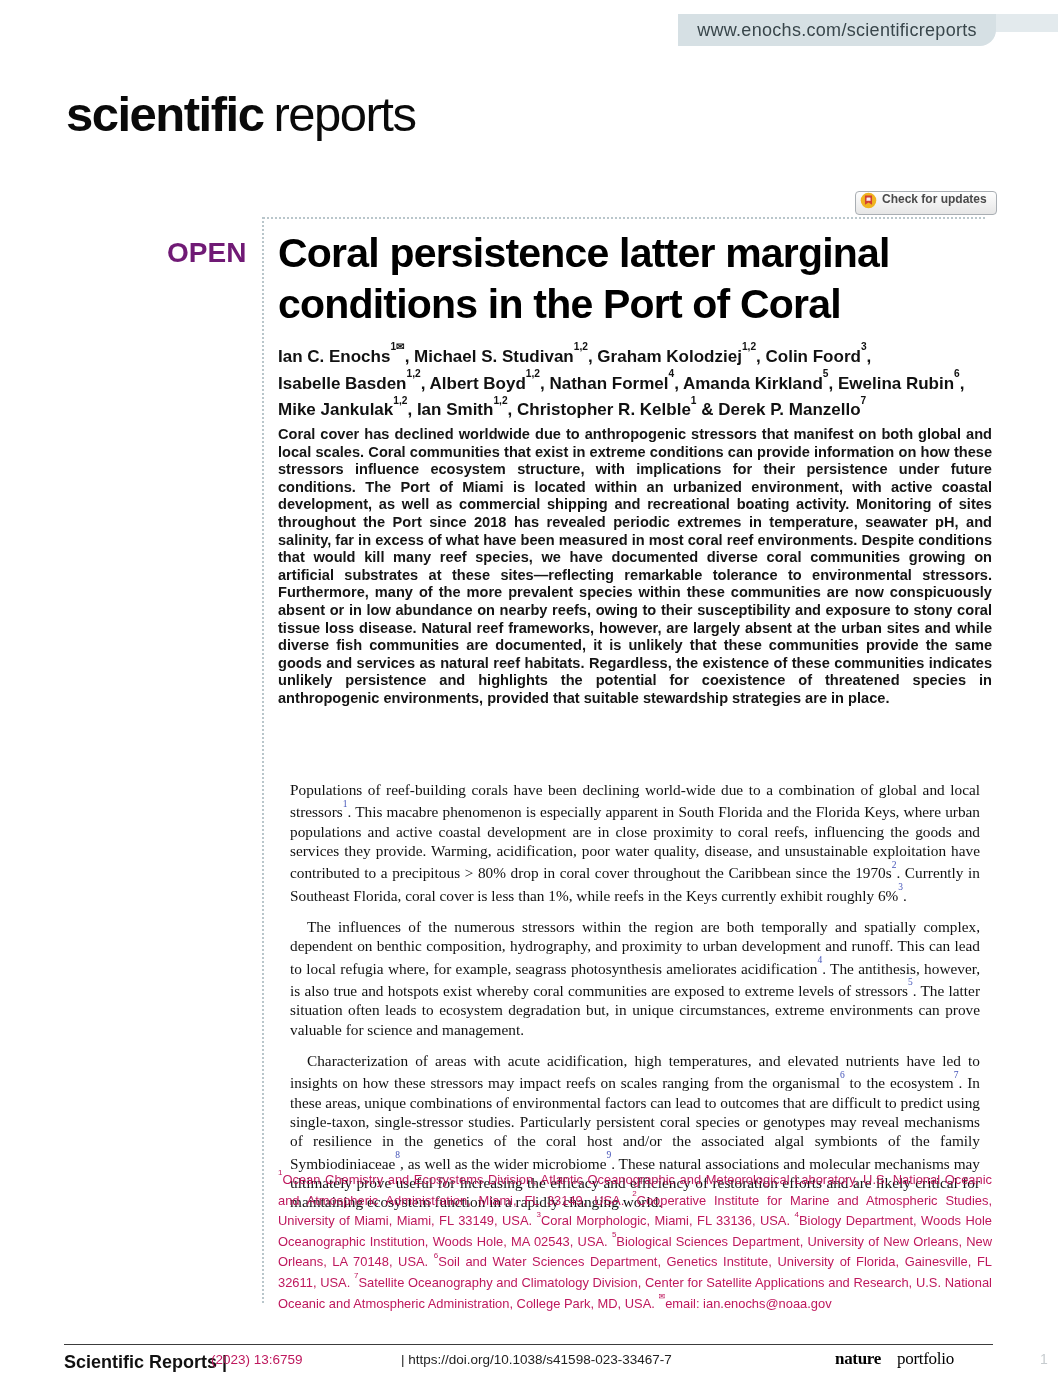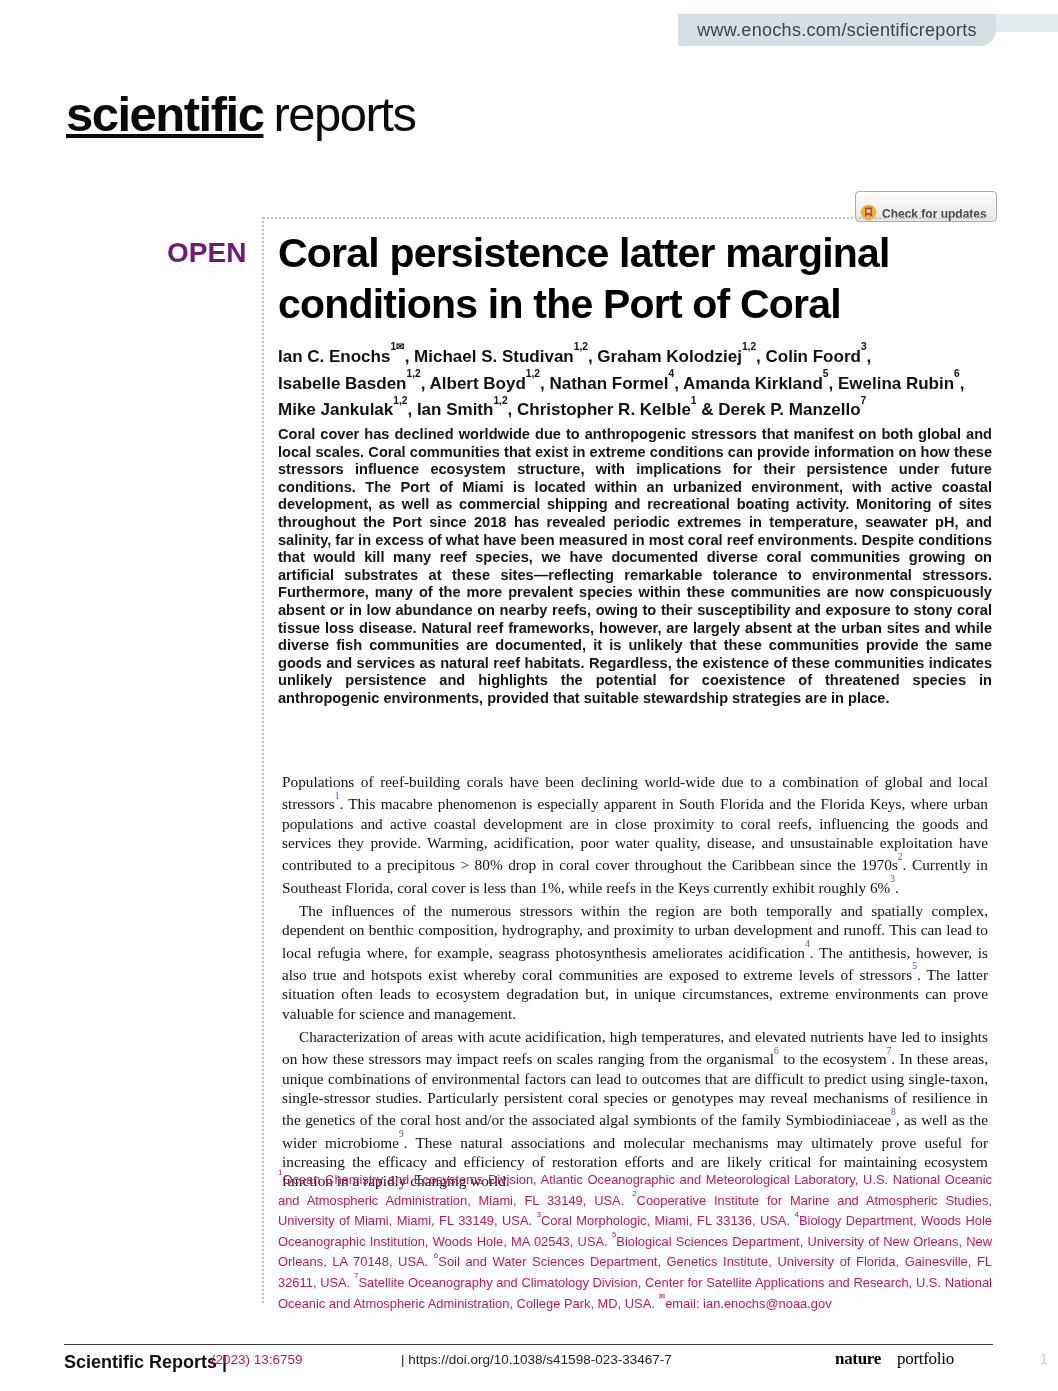--- a/index.html
+++ b/index.html
@@ -20,28 +20,28 @@
   
   .banner-tail{position:absolute;left:985px;top:14px;width:73px;height:18px;background:var(--banner-tail);}
   .banner{
     position:absolute;left:678px;top:14px;width:318px;height:32px;
     background:var(--banner-bg);border-bottom-right-radius:16px;
     display:flex;align-items:center;justify-content:center;
     font-size:18px;color:#39464b;letter-spacing:.3px;
   }
   
   .masthead{position:absolute;left:66px;top:86px;font-size:49px;letter-spacing:-1.5px;color:#0a0a0a;white-space:nowrap;}
-  .masthead .bold{font-weight:700;text-decoration:underline;}
+  .masthead .bold{font-weight:700;}
   .masthead .light{font-weight:400;margin-left:10px;}
   
   .badge{
-    position:absolute;left:855px;top:191px;height:31px;padding:0 9px 0 4px;
+    position:absolute;left:855px;top:191px;height:24px;padding:0 9px 0 4px;
     border:1px solid #a9aeb3;border-radius:4px;
     background:linear-gradient(#fefefe,#e6e6e6);
-    display:flex;align-items:flex-end;gap:5px;cursor:pointer;
+    display:flex;align-items:flex-start;gap:5px;cursor:pointer;
   }
   .badge svg{width:17px;height:17px;display:block;}
   .badge .badge-label{font-size:12px;font-weight:700;color:#4a4a4a;white-space:nowrap;}
   
   .dotted-h{position:absolute;left:263px;top:217px;width:722px;border-top:2px dotted var(--dotted);}
   .dotted-v{position:absolute;left:262px;top:217px;height:1086px;border-left:2px dotted var(--dotted);}
   
   .open-label{position:absolute;left:167px;top:237px;font-size:28px;font-weight:700;color:#701a75;}
   
   .title{
@@ -59,21 +59,21 @@
     position:absolute;left:278px;top:426px;width:714px;
     font-size:14.6px;font-weight:700;line-height:17.6px;
     text-align:justify;color:#151515;
   }
   
   .body-text{
     position:absolute;left:278px;top:768px;width:714px;
     font-family:"Liberation Serif",serif;font-size:15.3px;line-height:19.3px;
     text-align:justify;color:#111;
   }
-  .body-text p{margin:4px;}
+  .body-text p{margin:12px;}
   .body-text p.indent{text-indent:17px;}
   .body-text sup{font-size:62%;position:relative;top:-.5em;color:var(--citation-sup);}
   
   .affiliations{
     position:absolute;left:278px;top:1168px;width:714px;
     font-size:12.9px;line-height:17.3px;text-align:justify;color:#be185d;
   }
   .affiliations sup{font-size:62%;position:relative;top:-.45em;}
   
   .footer-rule{position:absolute;left:64px;top:1344px;width:929px;border-top:1.5px solid #3c3c3c;}

